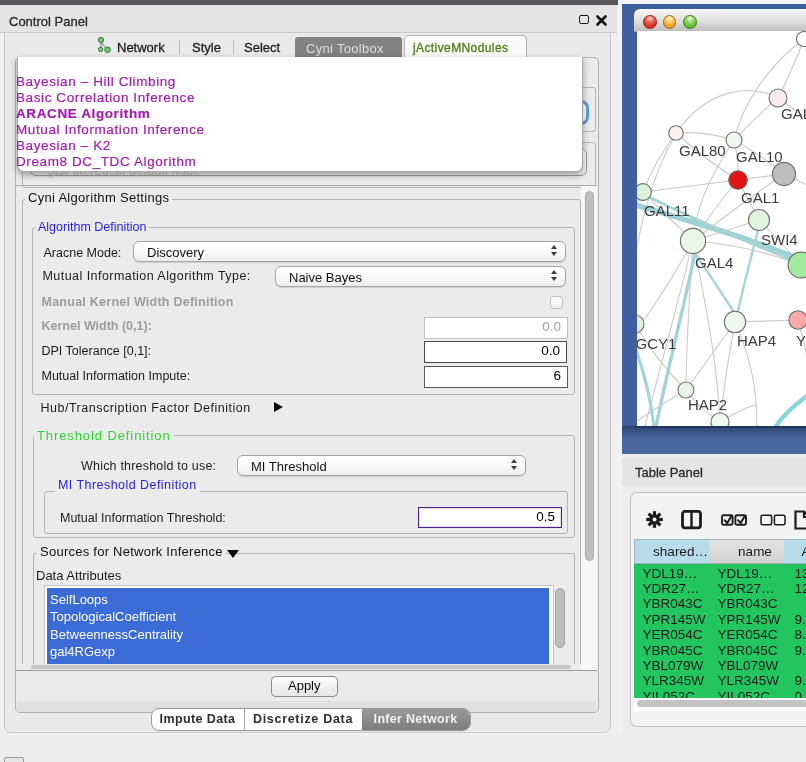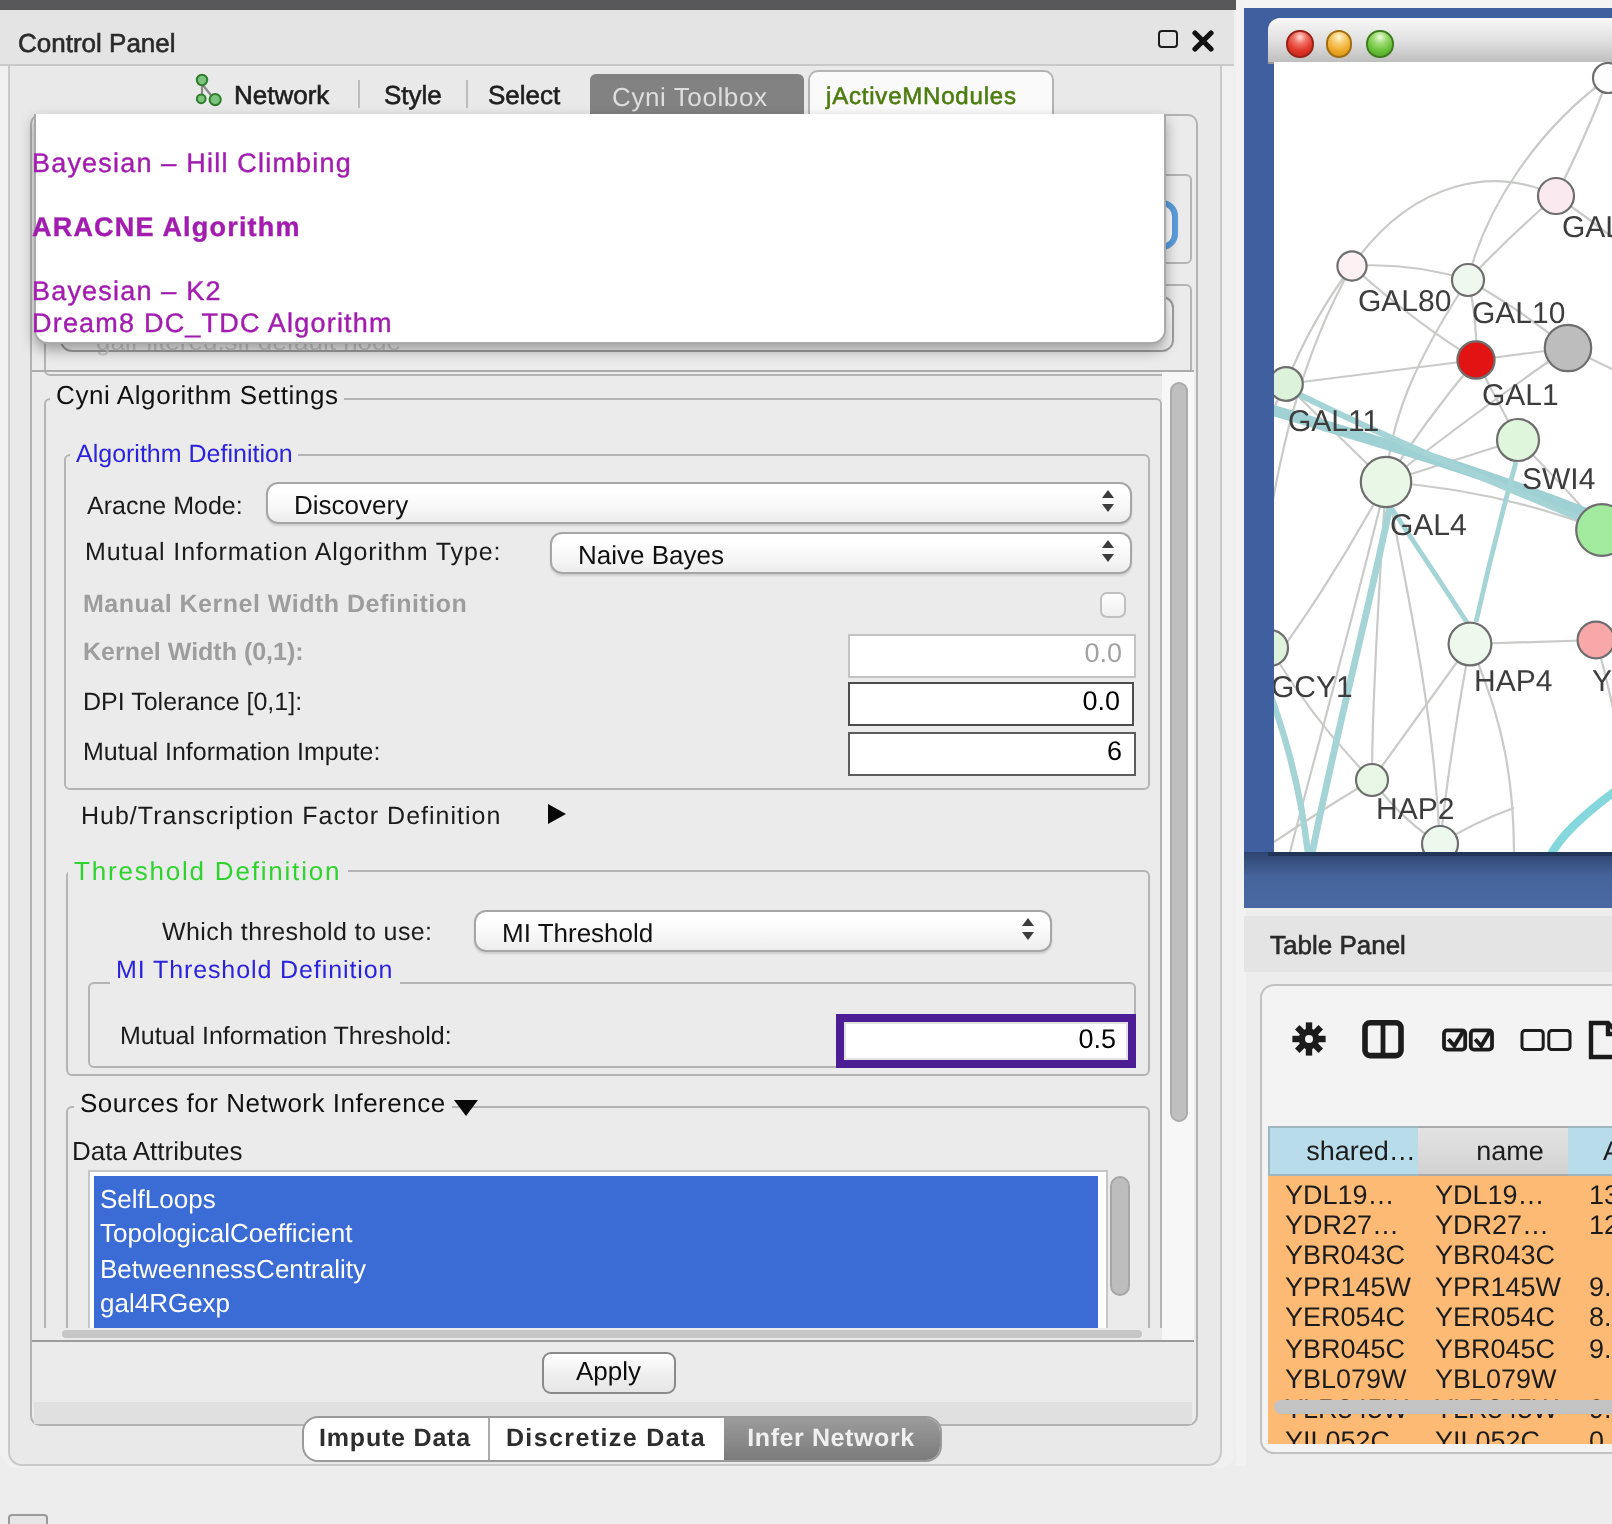--- a/index.html
+++ b/index.html
@@ -50,21 +50,23 @@
 <div class="a" style="left:15px;top:57px;width:582px;height:654px;background:#ebebeb;border:1px solid #b3b3b3;border-radius:5px"></div>
 
 <div class="a" style="left:22px;top:87px;width:572px;height:43px;border:1px solid #b4b4b4;border-radius:3px"></div>
 <div class="a" style="left:300px;top:100px;width:283px;height:19px;border:3px solid #5b9ddc;border-radius:8px;background:#fff"></div>
 <div class="a" style="left:22px;top:142px;width:572px;height:44px;border:1px solid #b4b4b4;border-radius:3px"></div>
 <div class="a" style="left:30px;top:148px;width:555px;height:26px;border:1px solid #9e9e9e;border-radius:6px;background:linear-gradient(#fff,#ededed)"></div>
 <div class="a" style="left:48px;top:163px;font-size:13px;color:#c8c8c8">galFiltered.sif default node</div>
 
 <div class="a" style="left:17px;top:57px;width:564px;height:114px;background:#fff;border:1px solid #a9a9a9;border-top:none;border-radius:0 0 7px 7px;box-shadow:0 3px 7px rgba(0,0,0,.35)">
  <div class="mi" style="top:17px;left:-2px">Bayesian – Hill Climbing</div>
+ <div class="mi" style="top:33px;left:-2px">Basic Correlation Inference</div>
  <div class="mi" style="top:49px;left:-2px;font-weight:bold">ARACNE Algorithm</div>
+ <div class="mi" style="top:65px;left:-2px">Mutual Information Inference</div>
  <div class="mi" style="top:81px;left:-2px">Bayesian – K2</div>
  <div class="mi" style="top:97px;left:-2px">Dream8 DC_TDC Algorithm</div>
 </div>
 
 <div class="a" style="left:16px;top:184.5px;width:581px;height:1px;background:#ababab"></div>
 <div class="a" style="left:581px;top:186px;width:16px;height:484px;background:#f7f7f7"></div>
 <div class="a" style="left:584.5px;top:191px;width:7px;height:368px;background:#bfbfbf;border:1px solid #ababab;border-radius:5px"></div>
 <div class="a" style="left:16px;top:670px;width:581px;height:1px;background:#9b9b9b"></div>
 <div class="a" style="left:31px;top:664.5px;width:540px;height:4.5px;background:#c6c6c6;border-radius:2.5px"></div>
 
@@ -107,21 +109,21 @@
 <div class="lbl" style="left:81px;top:459.5px;letter-spacing:.2px">Which threshold to use:</div>
 <div class="combo" style="left:237px;top:455px;width:287px;height:18.5px">
     <span class="ct">MI Threshold</span>
  <i class="upar" style="right:8px;top:3px"></i>
     <i class="dnar" style="right:8px;top:9.5px"></i>
   </div>
 
 <div class="grp" style="left:44px;top:491px;width:522px;height:41px"></div>
 <div class="gtitle" style="left:55px;top:479px;color:#2b22dd;letter-spacing:.45px">MI Threshold Definition</div>
 <div class="lbl" style="left:60px;top:511.5px">Mutual Information Threshold:</div>
-<div class="fld" style="left:418px;top:506.5px;width:136px;height:18px;border:4px solid #4c1d95;box-shadow:inset 0 0 0 1px #e2e2e2;color:#000;padding:1.5px 6px 0 0">0.5</div>
+<div class="fld" style="left:418px;top:506.5px;width:136px;height:18px;border:1px solid #4c1d95;box-shadow:inset 0 0 0 1px #e2e2e2;color:#000;padding:1.5px 6px 0 0">0.5</div>
 
 <div class="grp" style="left:33px;top:553px;width:540px;height:110px;border-bottom:none;border-radius:3px 3px 0 0"></div>
 <div class="gtitle" style="left:37px;top:545px;color:#111;font-size:13px;letter-spacing:.25px">Sources for Network Inference</div>
 <div class="a" style="left:227px;top:550px;width:0;height:0;border-left:6.5px solid transparent;border-right:6.5px solid transparent;border-top:8px solid #080808"></div>
 <div class="lbl" style="left:36px;top:569px;font-size:13px">Data Attributes</div>
 
 <div class="a" style="left:44px;top:585px;width:508px;height:78px;background:#fff;border:1px solid #c6c6c6;border-bottom:none;overflow:hidden">
  <div class="a" style="left:1.5px;top:1.5px;width:502px;height:80px;background:#3b6cd5"></div>
  <div class="a" style="left:5px;top:5.5px;font-size:13px;color:#fff">SelfLoops</div>
  <div class="a" style="left:5px;top:23px;font-size:13px;color:#fff">TopologicalCoefficient</div>
@@ -271,21 +273,21 @@
 <rect x="90.4" y="5.2" width="10.6" height="9.6" rx="1.5" stroke-width="1.9"></rect>
 <path d="M79.2,9.6 l3,3.4 l4.6,-7.6" stroke-width="2"></path>
 <path d="M92.6,9.6 l3,3.4 l4.6,-7.6" stroke-width="2"></path>
 <rect x="116" y="5.2" width="10.6" height="9.6" rx="1.5" stroke-width="1.5"></rect>
 <rect x="129.4" y="5.2" width="10.6" height="9.6" rx="1.5" stroke-width="1.5"></rect>
 <path d="M150.5,1.5 h8.5 l5.5,5.5 v11.5 h-14 z M159,1.5 v5.5 h5.5" stroke-width="2.2"></path>
 </g>
 </svg>
 
 <div class="a" style="left:633.5px;top:697.5px;width:172.5px;height:13.5px;background:#fff"></div>
-<div class="a" style="left:633.5px;top:563px;width:172.5px;height:158.5px;background:#fdba74;overflow:hidden">
+<div class="a" style="left:633.5px;top:539px;width:172.5px;height:158.5px;background:#22c55e;overflow:hidden">
  <div class="a" style="left:0;top:0;width:75.5px;height:22.5px;background:#b9dcea;border:1px solid #9fb6bf;border-width:1px 1px 1px 1px"></div>
  <div class="a" style="left:75.5px;top:0;width:74.5px;height:22.5px;background:linear-gradient(#e3e3e3,#d2d2d2);border:1px solid #ababab;border-left:none"></div>
  <div class="a" style="left:150px;top:0;width:23px;height:22.5px;background:#b9dcea;border:1px solid #9fb6bf;border-left:none"></div>
  <div class="a" style="left:9px;top:4.5px;width:76px;text-align:center;font-size:13.5px;color:#1c1c1c">shared…</div>
  <div class="a" style="left:84px;top:4.5px;width:75px;text-align:center;font-size:13.5px;color:#1c1c1c">name</div>
  <div class="a" style="left:168px;top:4.5px;font-size:13.5px;color:#1c1c1c">A</div>
 <div class="row" style="left:9px;top:26.5px">YDL19…</div>
 <div class="row" style="left:84px;top:26.5px">YDL19…</div>
 <div class="row" style="left:161px;top:26.5px">13</div>
 <div class="row" style="left:9px;top:41.9px">YDR27…</div>

